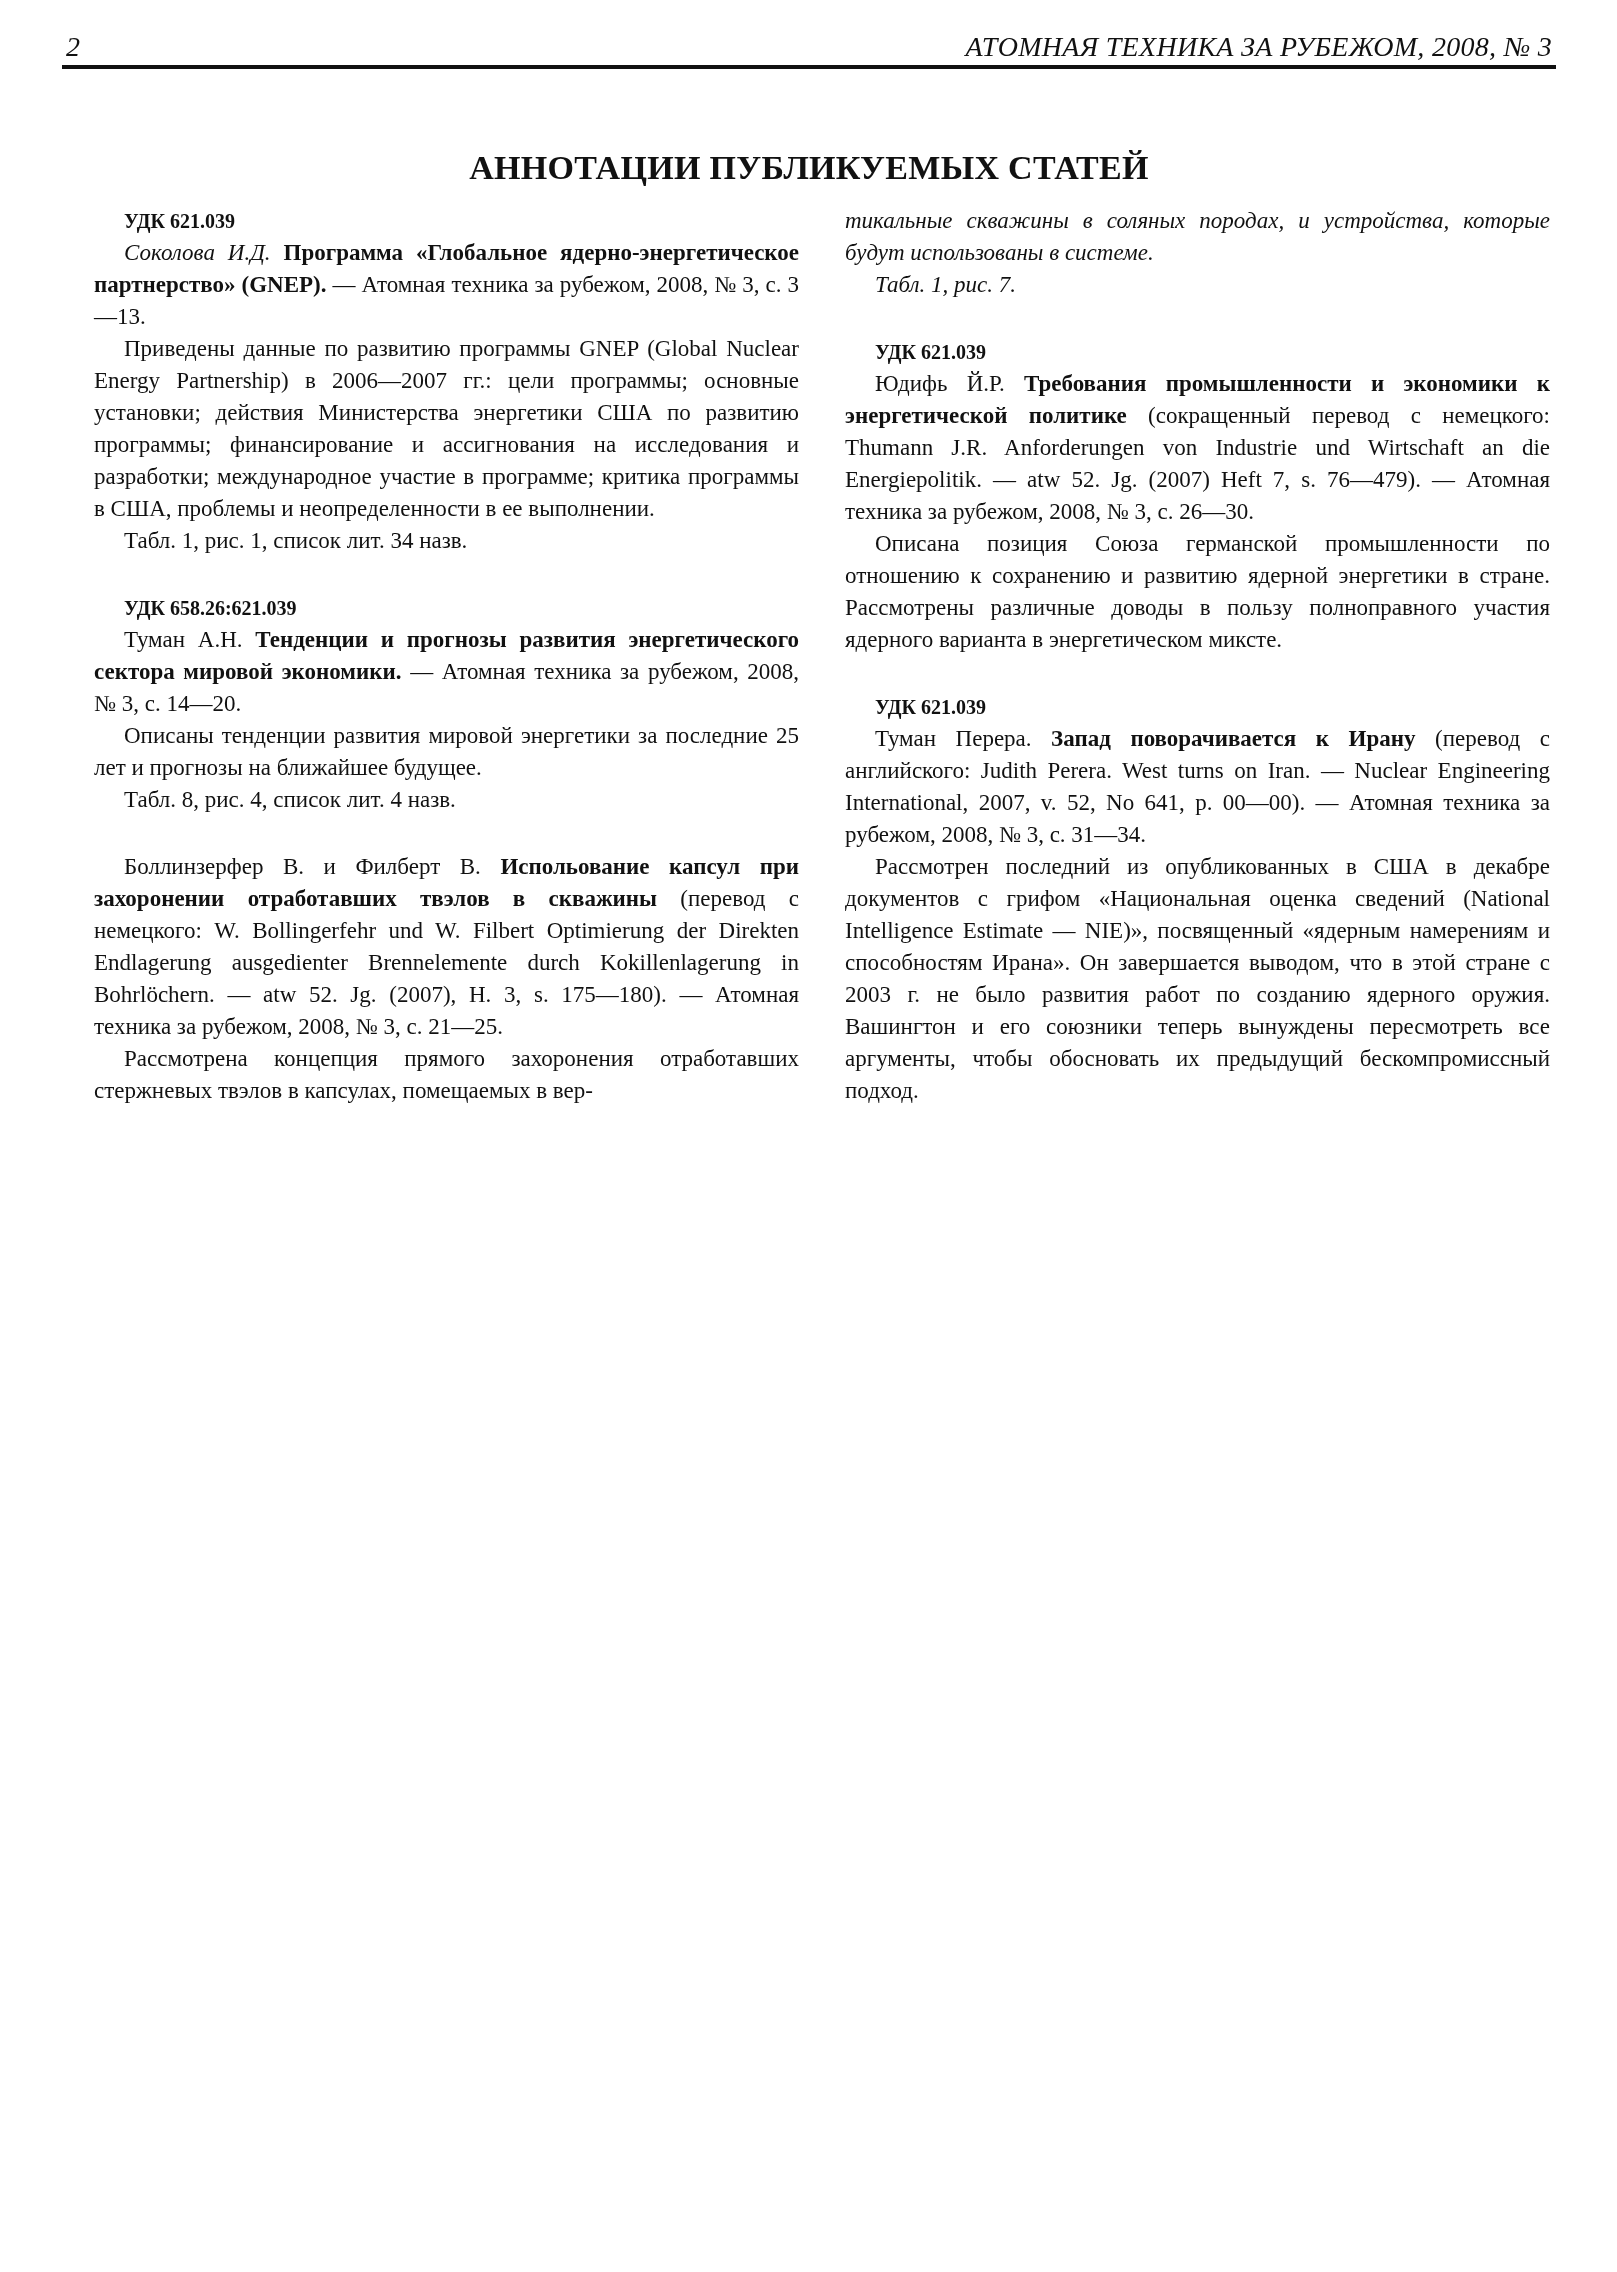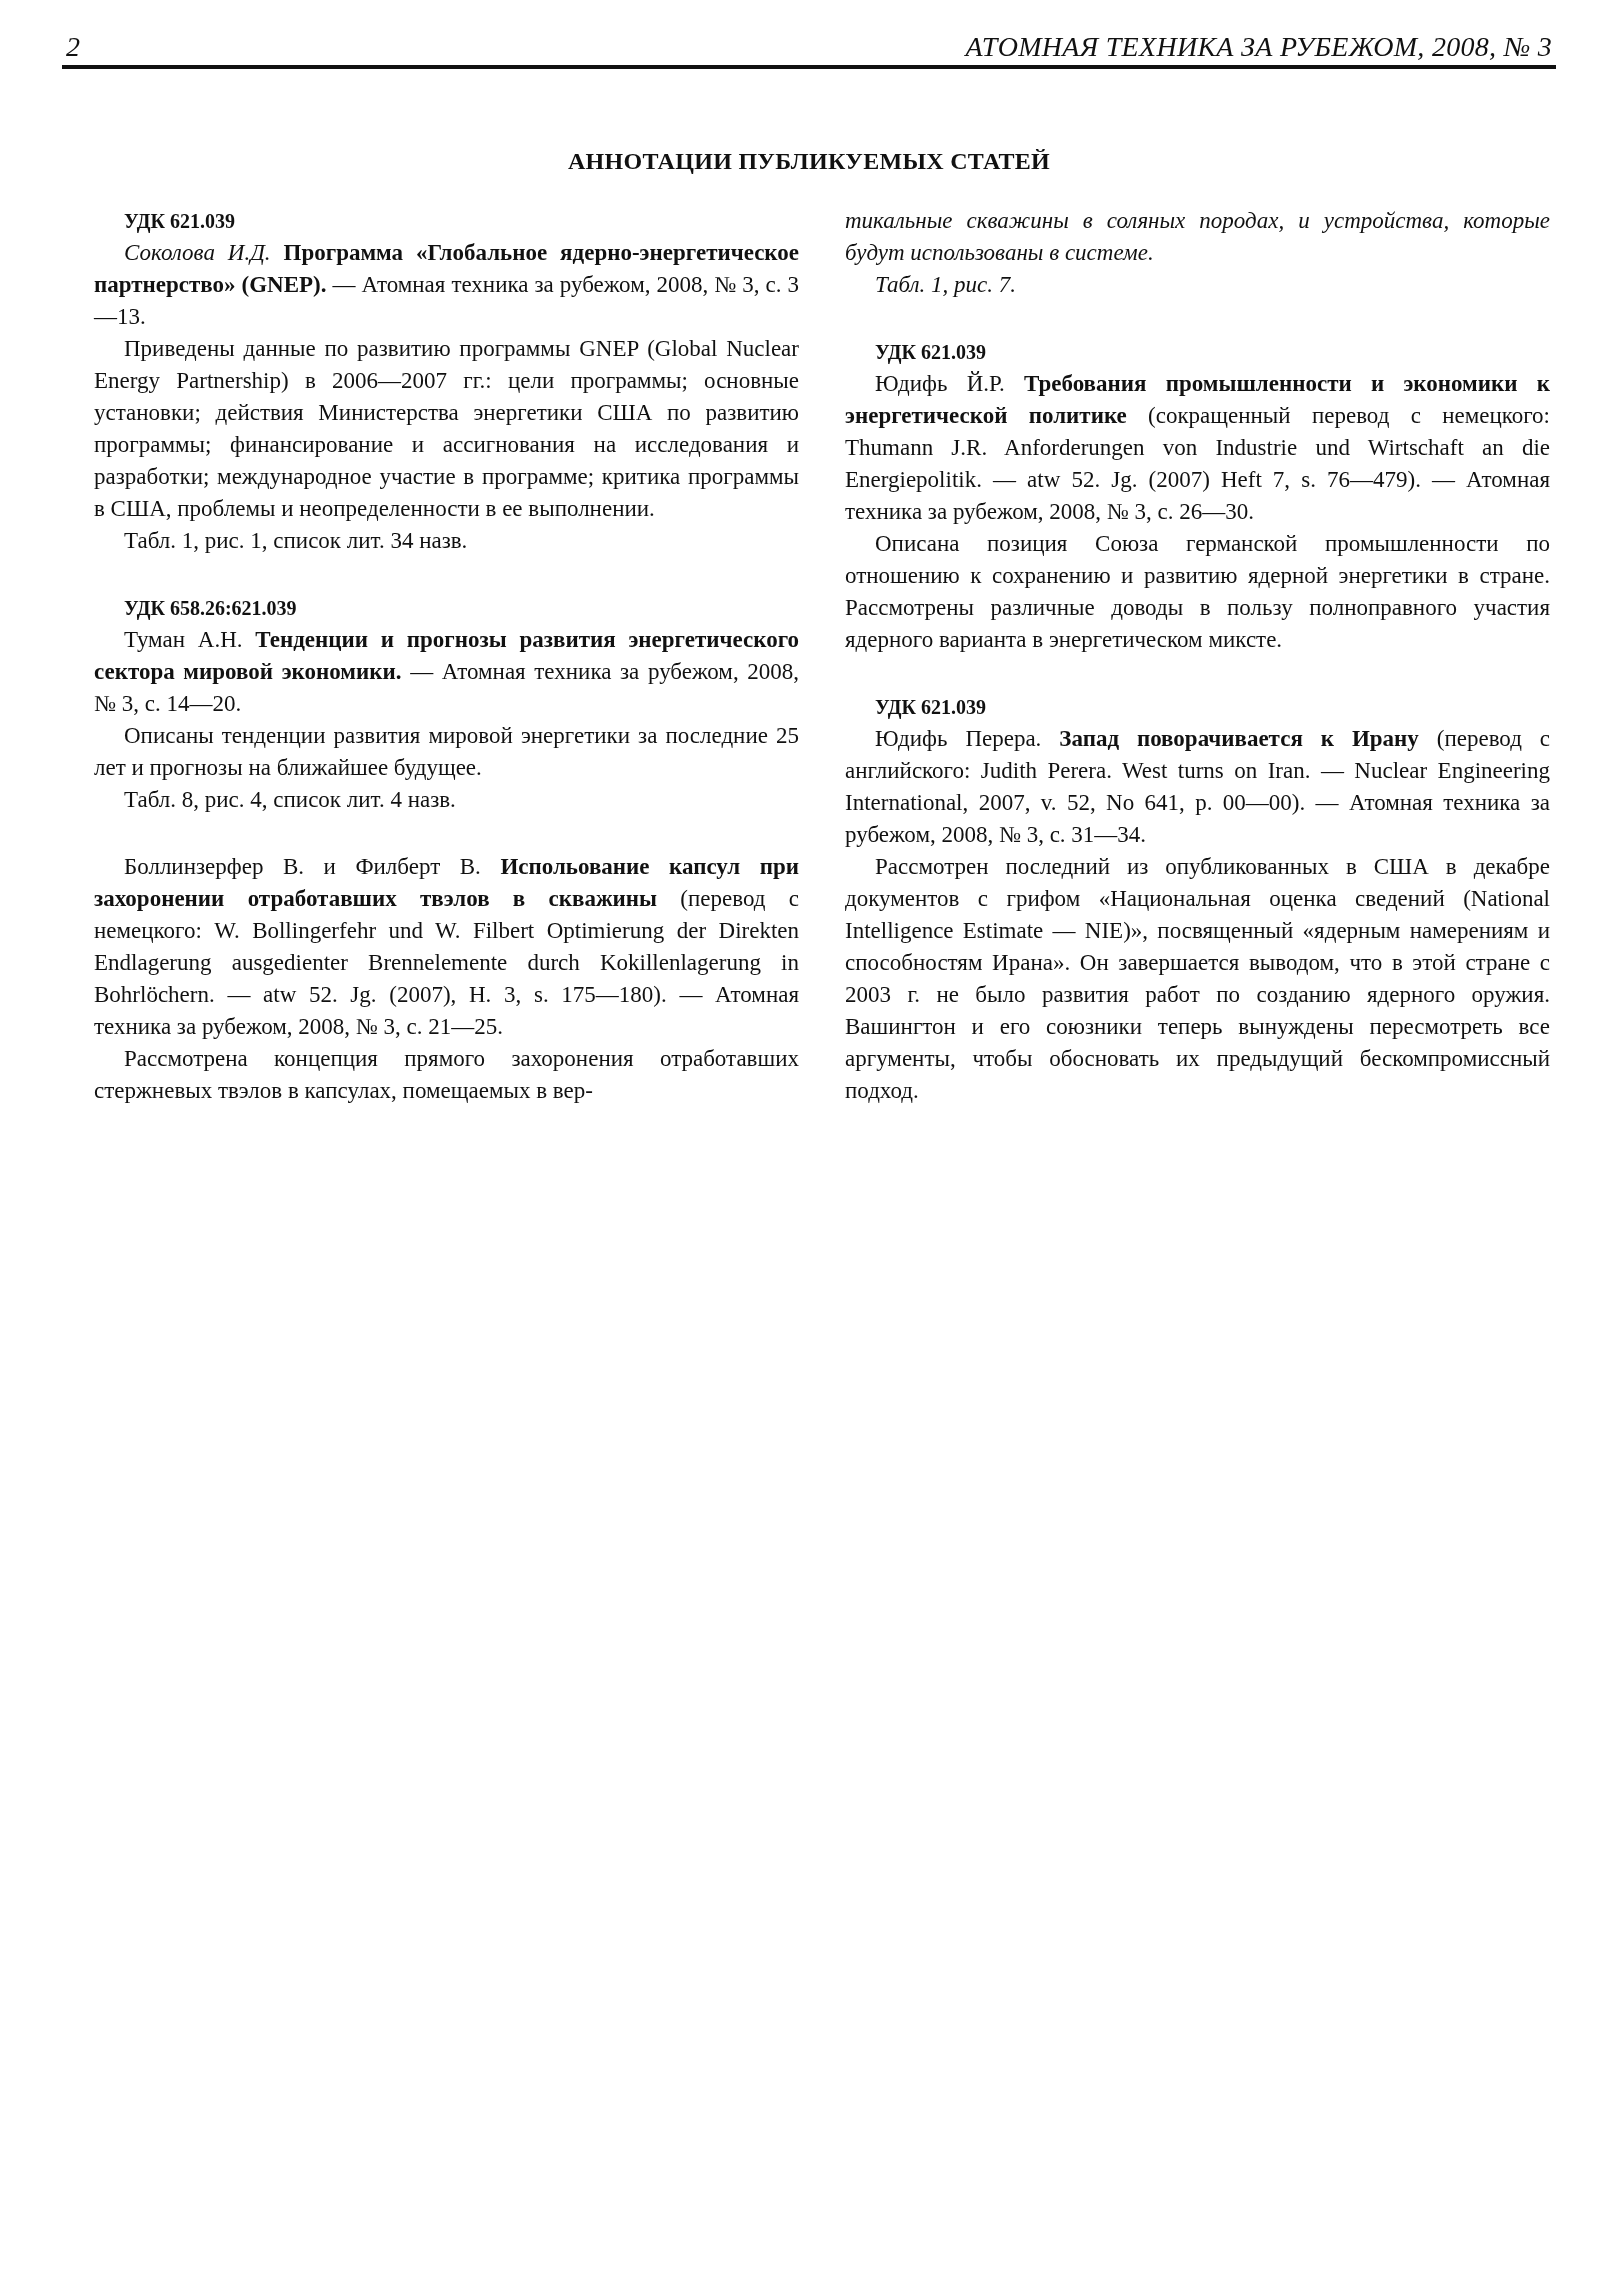--- a/index.html
+++ b/index.html
@@ -35,21 +35,21 @@
       height: 4px;
       background: #111111;
     }
     .section-title {
       position: absolute;
       left: 0;
       right: 0;
       top: 125px;
       text-align: center;
       font-weight: bold;
-      font-size: 24px;
+      font-size: 34px;
       letter-spacing: 0.3px;
       line-height: 40px;
     }
     .column {
       position: absolute;
       top: 205px;
       width: 705px;
       font-size: 23px;
       line-height: 32px;
       text-align: justify;
@@ -127,20 +127,20 @@
     <p>
       <span class="authors">Юдифь Й.Р.</span>
       <span class="title-bold">Требования промышленности и экономики к энергетической политике</span><span> (сокращенный перевод с немецкого: Thumann J.R. Anforderungen von Industrie und Wirtschaft an die Energiepolitik. — atw 52. Jg. (2007) Heft 7, s. 76—479). — Атомная техника за рубежом, 2008, № 3, с. 26—30.</span>
     </p>
     <p>Описана позиция Союза германской промышленности по отношению к сохранению и развитию ядерной энергетики в стране. Рассмотрены различные доводы в пользу полноправного участия ядерного варианта в энергетическом миксте.</p>
   </div>
 
   <div class="entry">
     <div class="udc">УДК 621.039</div>
     <p>
-      <span class="authors">Юдифь Перера.</span>
+      <span class="authors">Туман Перера.</span>
       <span class="title-bold">Запад поворачивается к Ирану</span><span> (перевод с английского: Judith Perera. West turns on Iran. — Nuclear Engineering International, 2007, v. 52, No 641, p. 00—00). — Атомная техника за рубежом, 2008, № 3, с. 31—34.</span>
     </p>
     <p>Рассмотрен последний из опубликованных в США в декабре документов с грифом «Национальная оценка сведений (National Intelligence Estimate — NIE)», посвященный «ядерным намерениям и способностям Ирана». Он завершается выводом, что в этой стране с 2003 г. не было развития работ по созданию ядерного оружия. Вашингтон и его союзники теперь вынуждены пересмотреть все аргументы, чтобы обосновать их предыдущий бескомпромиссный подход.</p>
   </div>
 
 </div>
 
 
 </body></html>

